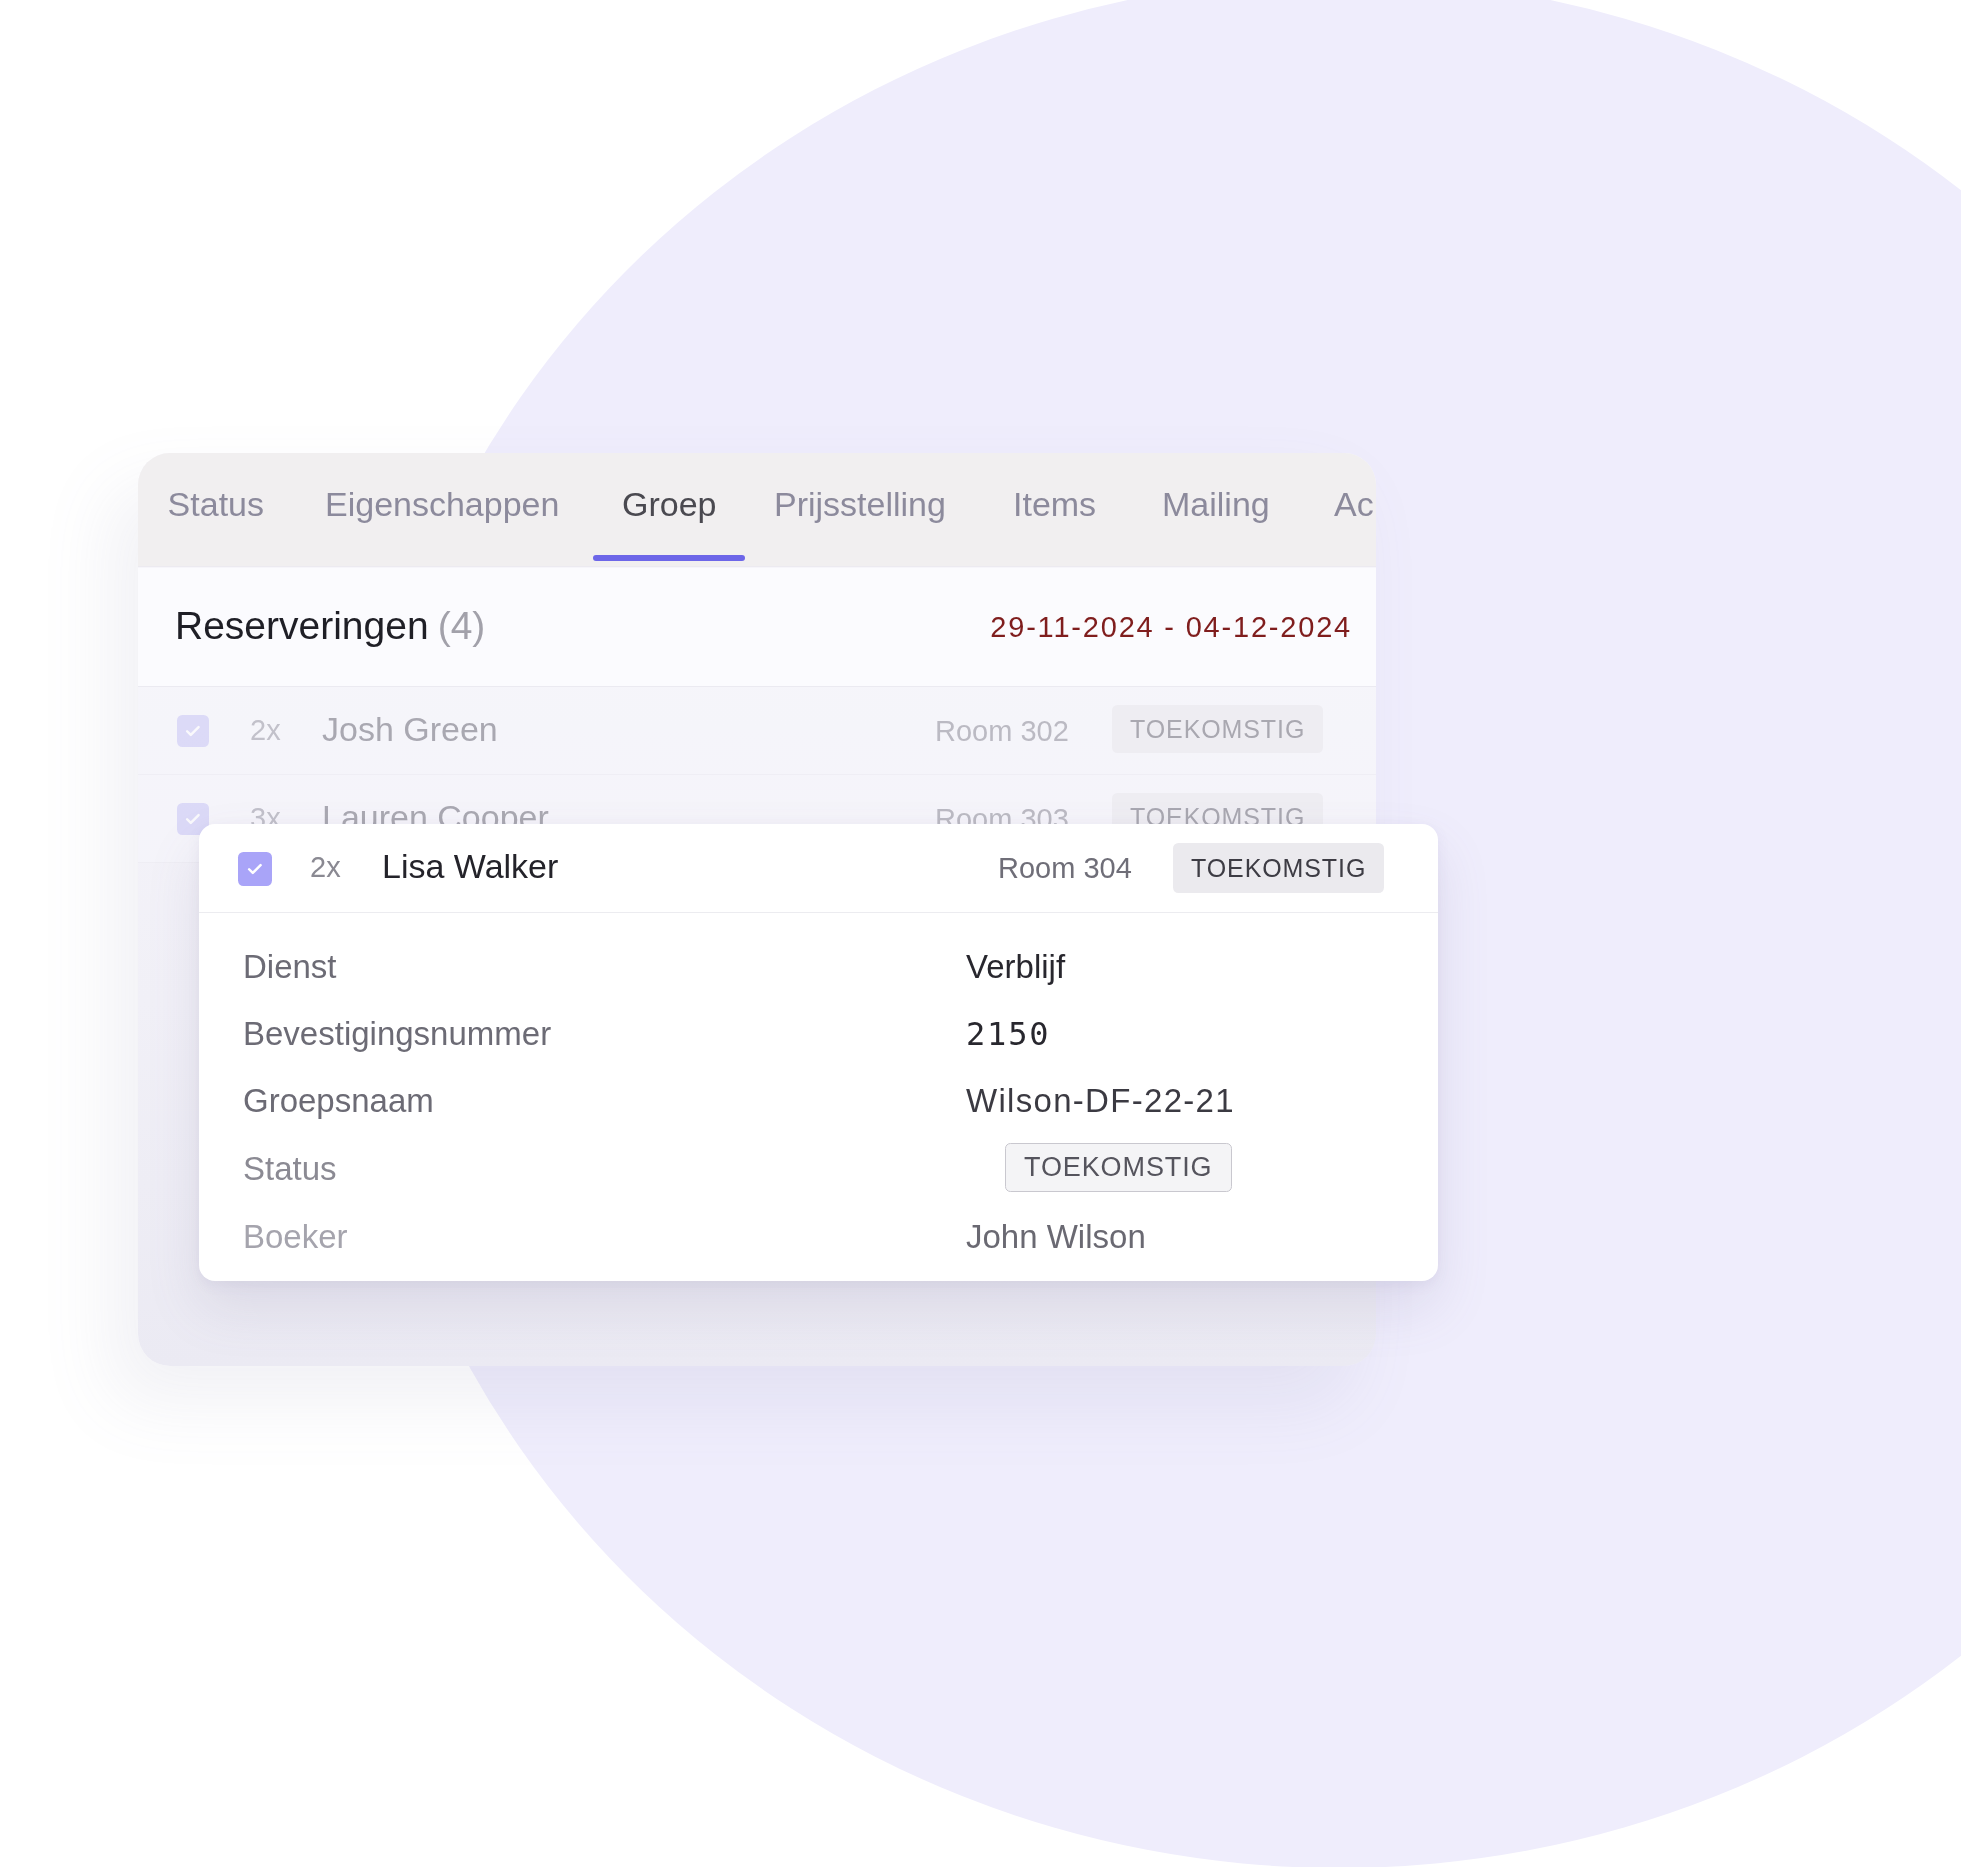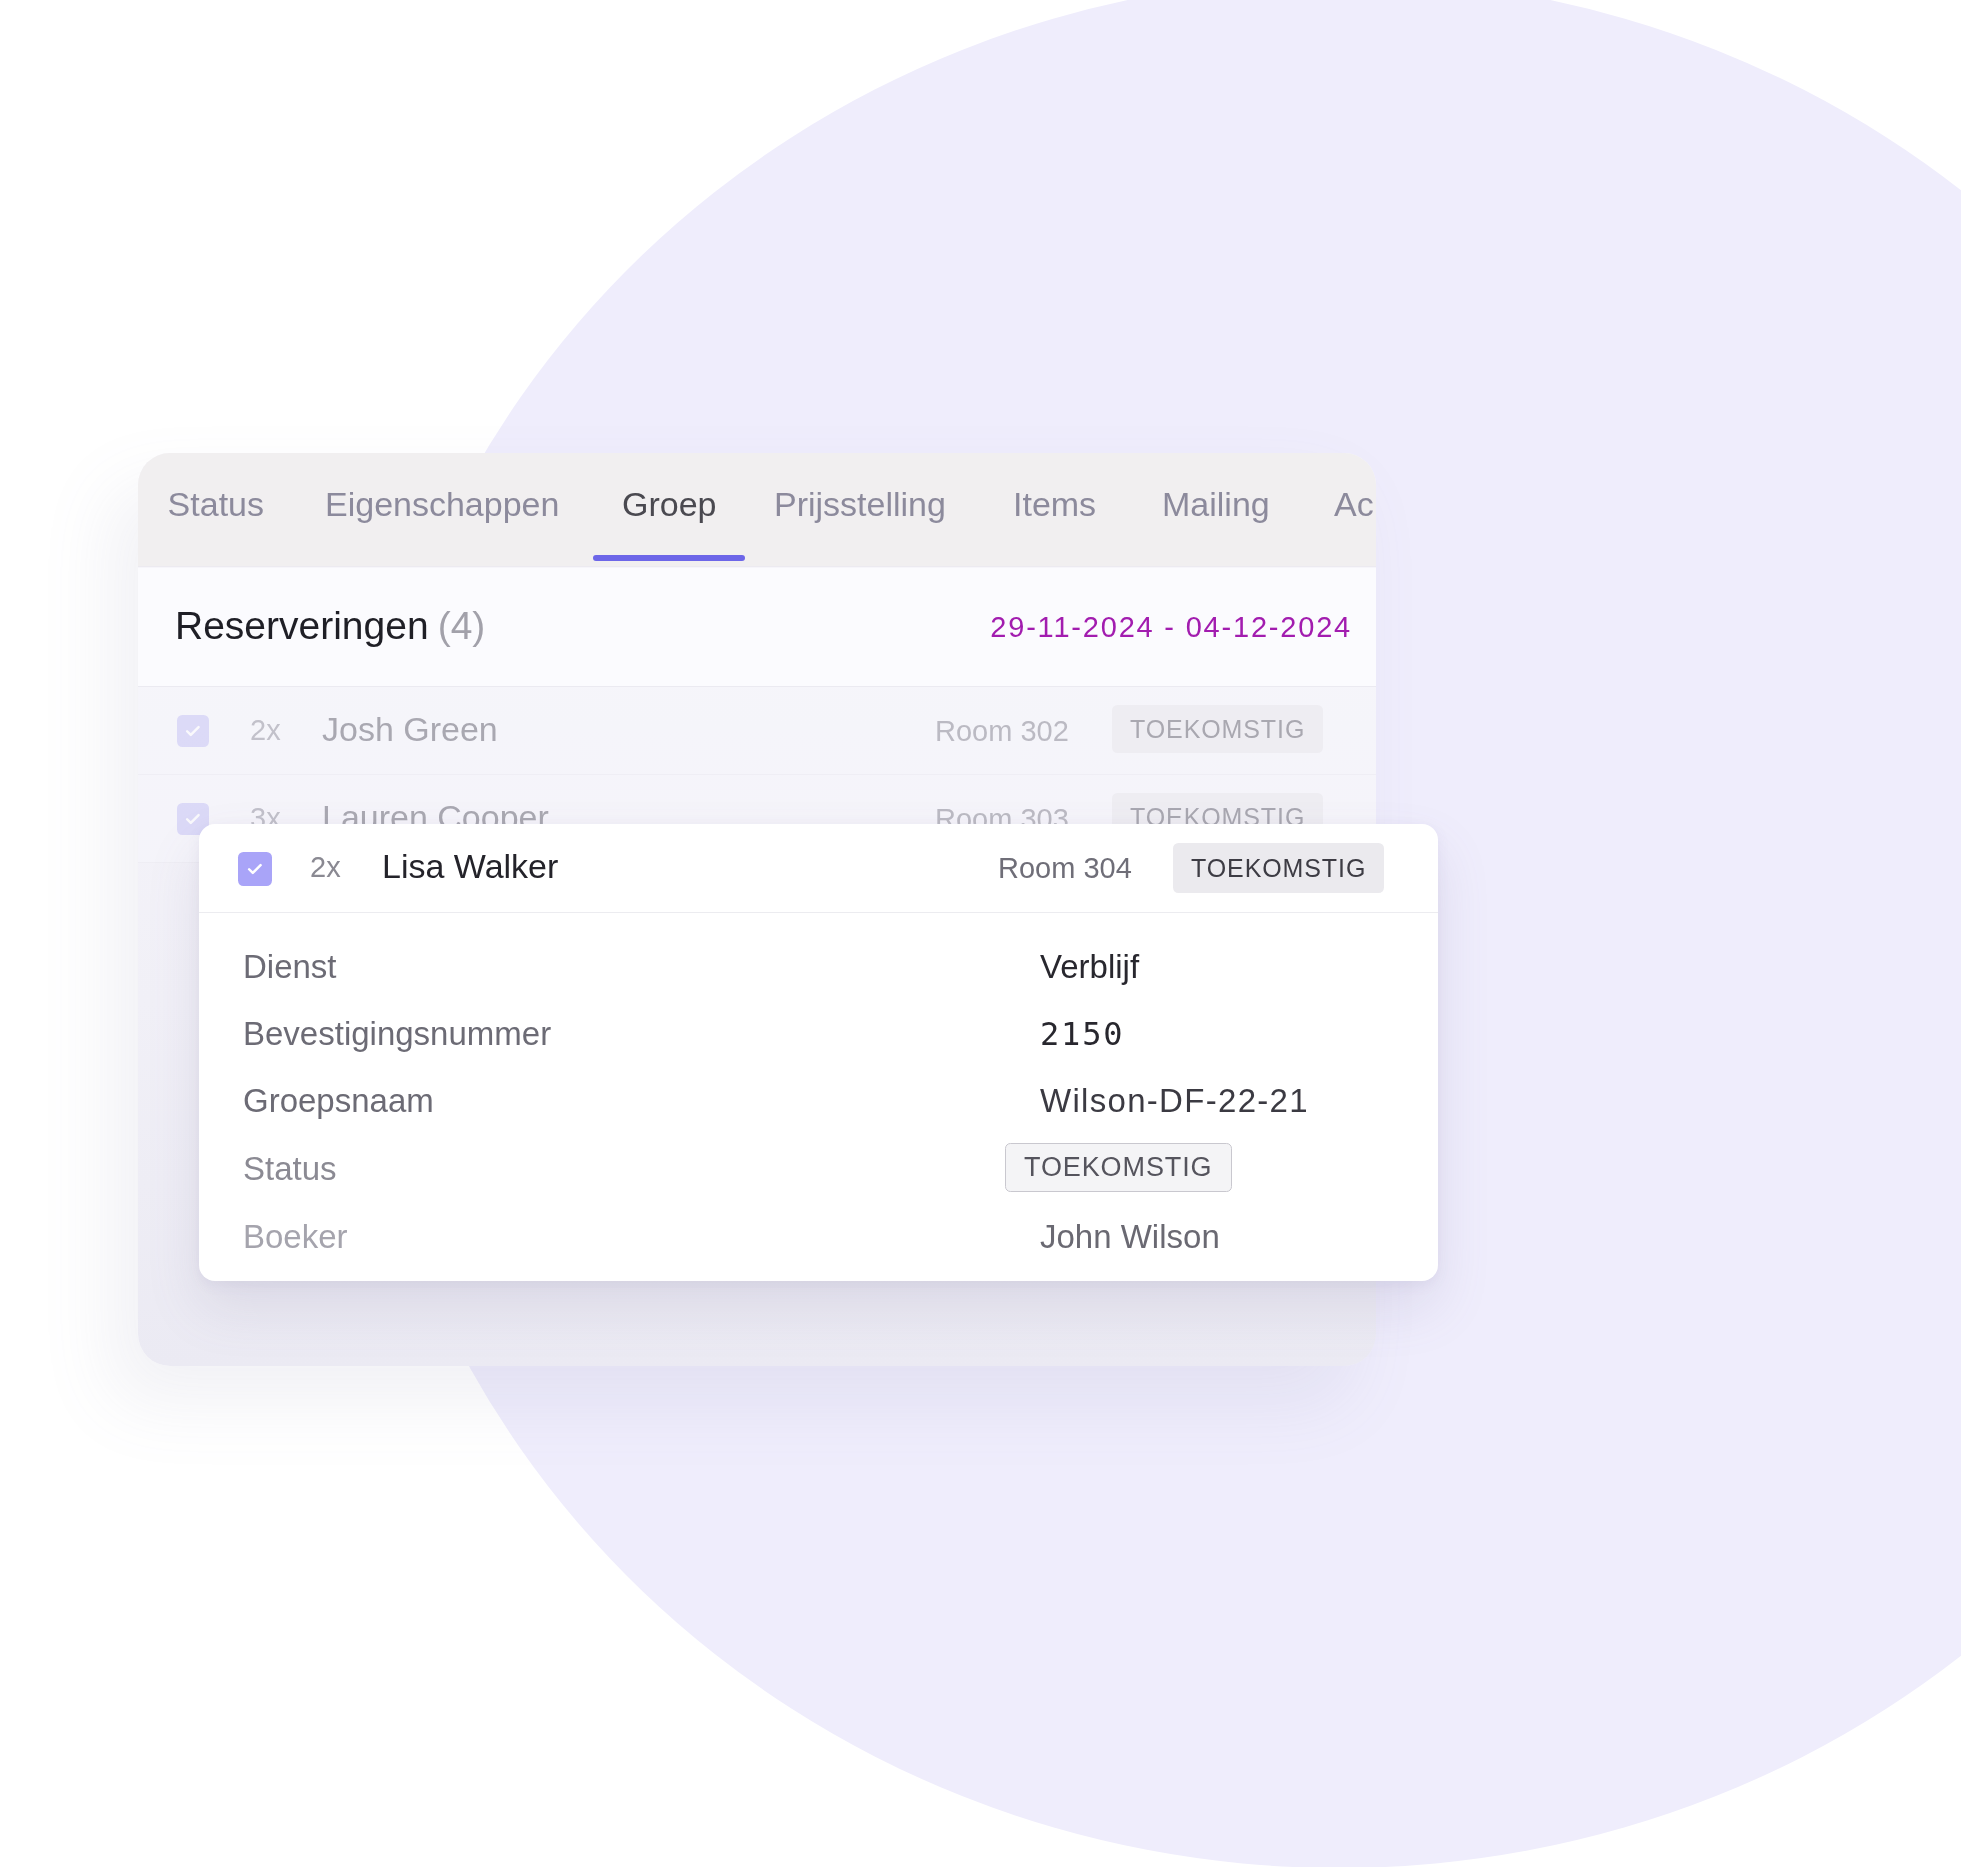--- a/index.html
+++ b/index.html
@@ -6,38 +6,38 @@
   body { width:1961px; height:1867px; position:relative; overflow:hidden; background:#ffffff; font-family:"Liberation Sans", "DejaVu Sans", sans-serif; }
   .bg-circle { position:absolute; left:354px; top:-22.4px; width:1970px; height:1890px; border-radius:50%; background:#efedfc; }
   .card { position:absolute; left:138px; top:453px; width:1238px; height:913px; border-radius:32px; background:linear-gradient(180deg,#f7f6fb 0%,#f1f0f7 60%,#ebeaf3 100%); box-shadow:-27px 36px 72px rgba(120,115,160,0.10); overflow:hidden; }
   .tabbar { position:absolute; left:0; top:0; width:100%; height:113px; background:#f1eff0; border-bottom:1.8px solid #eceaf0; }
   .tab { position:absolute; top:32px; font-size:34px; color:#8c8a9c; white-space:nowrap; cursor:pointer; }
   .tab.active { color:#4a4950; }
   .tab-underline { position:absolute; left:455px; top:102px; width:152px; height:6.3px; border-radius:3.6px; background:#6d66e8; }
   .res-header { position:absolute; left:0; top:115px; width:100%; height:118px; background:#fbfbfe; border-bottom:1.8px solid #ebeaf1; }
   .res-title { position:absolute; left:37px; top:36px; font-size:39px; color:#1f1f26; }
   .res-count { color:#a2a1aa; margin-left:9px; }
-  .res-date { position:absolute; right:24px; top:43px; font-size:29px; letter-spacing:1.8px; color:#a21caf; }
+  .res-date { position:absolute; right:24px; top:43px; font-size:29px; letter-spacing:1.8px; color:#7f1d1d; }
   .row { position:absolute; left:0; width:100%; height:87px; background:#f7f7fc; border-bottom:1.8px solid #ecebf2; opacity:0.55; }
   .chk { position:absolute; left:39px; top:28px; width:32px; height:32px; border-radius:5.4px; background:#c9c6f7; display:flex; align-items:center; justify-content:center; }
   .chk svg { width:19.7px; height:19.7px; }
   .qty { position:absolute; left:112px; top:27px; font-size:29px; color:#9a99a5; }
   .name { position:absolute; left:184px; top:23px; font-size:34px; color:#6d6c78; }
   .room { position:absolute; left:797px; top:28px; font-size:29px; color:#8e8d98; }
   .badge { position:absolute; left:974px; top:18px; height:48px; padding:0 18px; line-height:48px; background:#eae9ee; border-radius:5.4px; font-size:25px; letter-spacing:0.9px; color:#6c6b76; }
   .popup { position:absolute; left:199px; top:824px; width:1239px; height:457px; background:#ffffff; border-radius:16px; box-shadow:0 27px 54px rgba(110,105,150,0.14), 0 3.6px 12.5px rgba(110,105,150,0.08); }
   .popup .prow { position:absolute; left:0; top:0; width:100%; height:88px; border-bottom:1.8px solid #ececf0; }
   .popup .chk { left:39px; top:28px; width:34px; height:34px; background:#a9a4f8; }
   .popup .qty { left:111px; top:27px; color:#8a8992; }
   .popup .name { left:183px; top:23px; color:#24232a; }
   .popup .room { left:799px; top:28px; color:#6f6e78; }
   .popup .badge { left:974px; top:19px; height:50px; line-height:50px; background:#ebeaee; color:#3d3c44; }
   .drow { position:absolute; left:0; width:100%; height:67px;margin-left:7px; }
   .dlabel { position:absolute; left:37px; top:12.5px; font-size:33px; color:#6c6b75; }
-  .dvalue { position:absolute; left:834px; top:12.5px; font-size:33px; color:#28272e; }
+  .dvalue { position:absolute; left:760px; top:12.5px; font-size:33px; color:#28272e; }
   .dvalue.mono { font-family:"DejaVu Sans Mono", monospace; font-size:32px; letter-spacing:1.8px; }
   .dvalue.wide { letter-spacing:1.3px; }
   .status-outline { position:absolute; left:799px; top:6.3px; height:47px; padding:0 18px; line-height:47px; border:1.8px solid #c9c8cf; border-radius:5.4px; background:#f4f4f6; font-size:27px; letter-spacing:0.9px; color:#55545d; }
 </style>
 </head>
 <body>
 
 <div class="bg-circle"></div>
 
 <div class="card">

